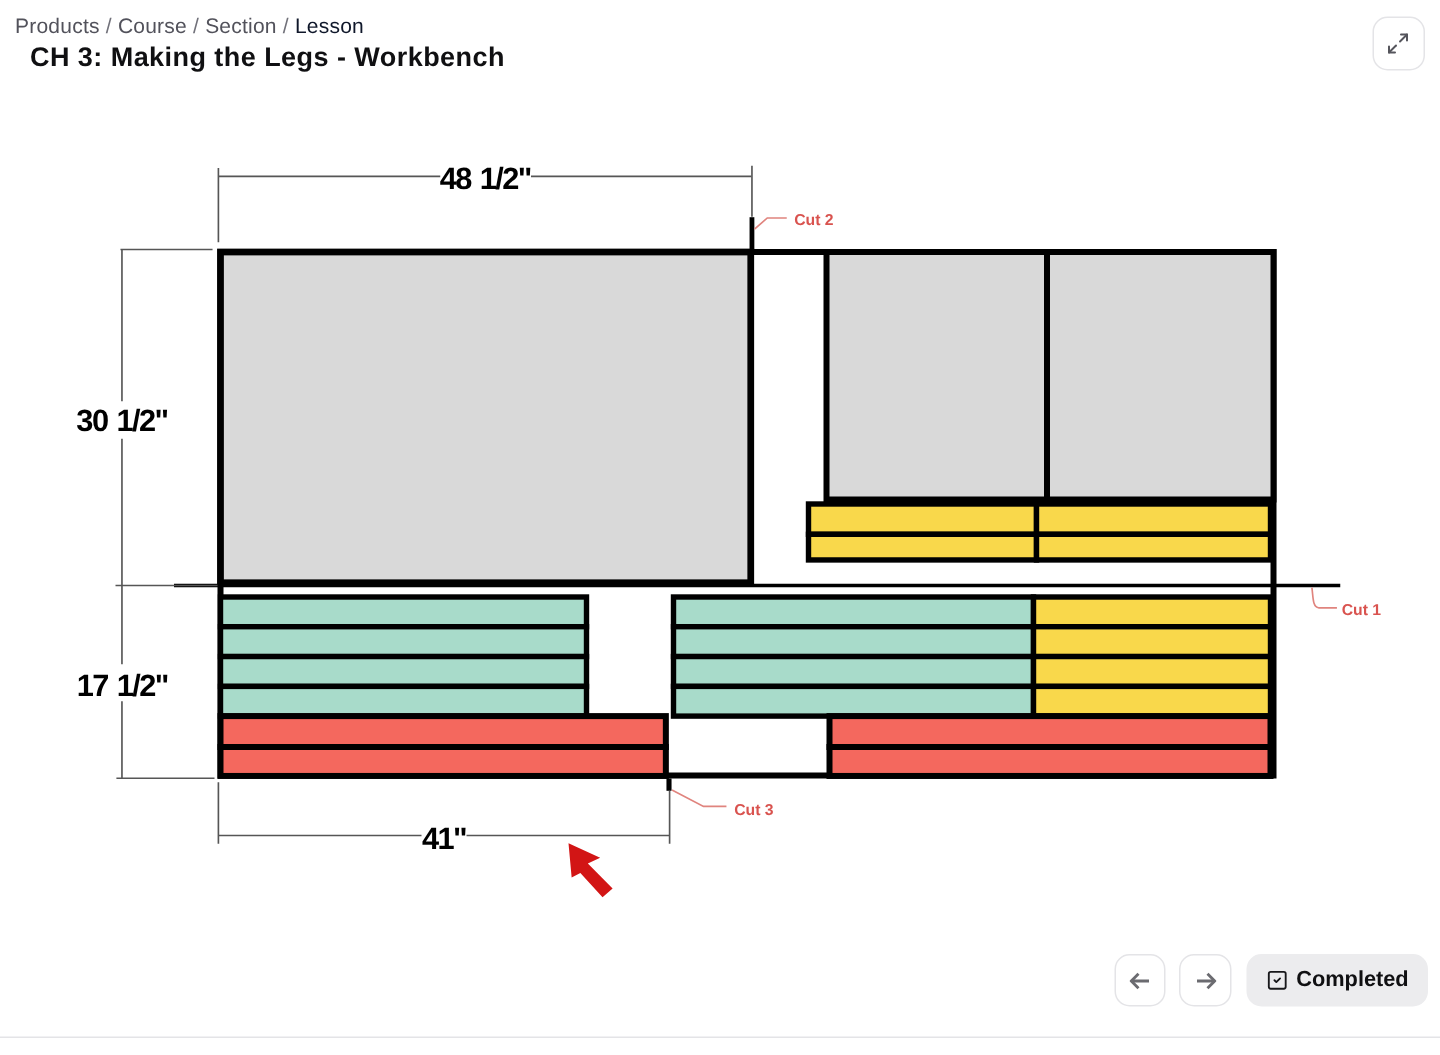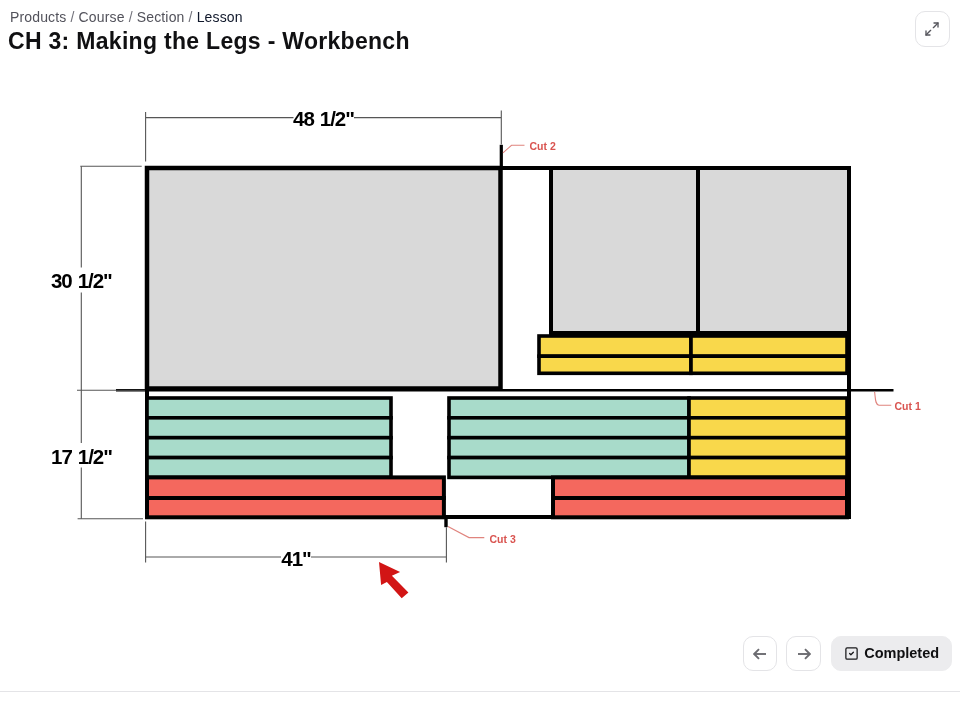--- a/index.html
+++ b/index.html
@@ -5,21 +5,21 @@
   html,body{margin:0;padding:0;width:960px;height:703px;background:#ffffff;overflow:hidden;
     font-family:"Liberation Sans",sans-serif;}
   .abs{position:absolute;}
   .btn{position:absolute;background:#fff;border:1px solid #e4e4e7;border-radius:10px;
     display:flex;align-items:center;justify-content:center;box-sizing:border-box;}
 </style>
 </head>
 <body>
 
 <div class="abs" style="left:10px;top:9px;font-size:14px;color:#52525b;letter-spacing:0.15px;">Products <span style="color:#71717a">/</span> Course <span style="color:#71717a">/</span> Section <span style="color:#71717a">/</span> <span style="color:#0f172a">Lesson</span></div>
-<div class="abs" style="left:8px;top:27.5px;font-size:23px;font-weight:bold;color:#101012;letter-spacing:0.3px;">CH 3: Making the Legs - Workbench</div>
+<div class="abs" style="left:20px;top:27.5px;font-size:18px;font-weight:bold;color:#101012;letter-spacing:0.3px;">CH 3: Making the Legs - Workbench</div>
 
 <div class="btn" style="left:914.5px;top:11px;width:35.5px;height:35.5px;">
 <svg width="16" height="16" viewBox="0 0 24 24" fill="none" stroke="#55555c" stroke-width="2" stroke-linecap="round" stroke-linejoin="round">
 <polyline points="15 3 21 3 21 9"></polyline>
       <line x1="21" y1="3" x2="14" y2="10"></line>
 <polyline points="9 21 3 21 3 15"></polyline>
       <line x1="3" y1="21" x2="10" y2="14"></line>
 </svg>
 </div>
 

